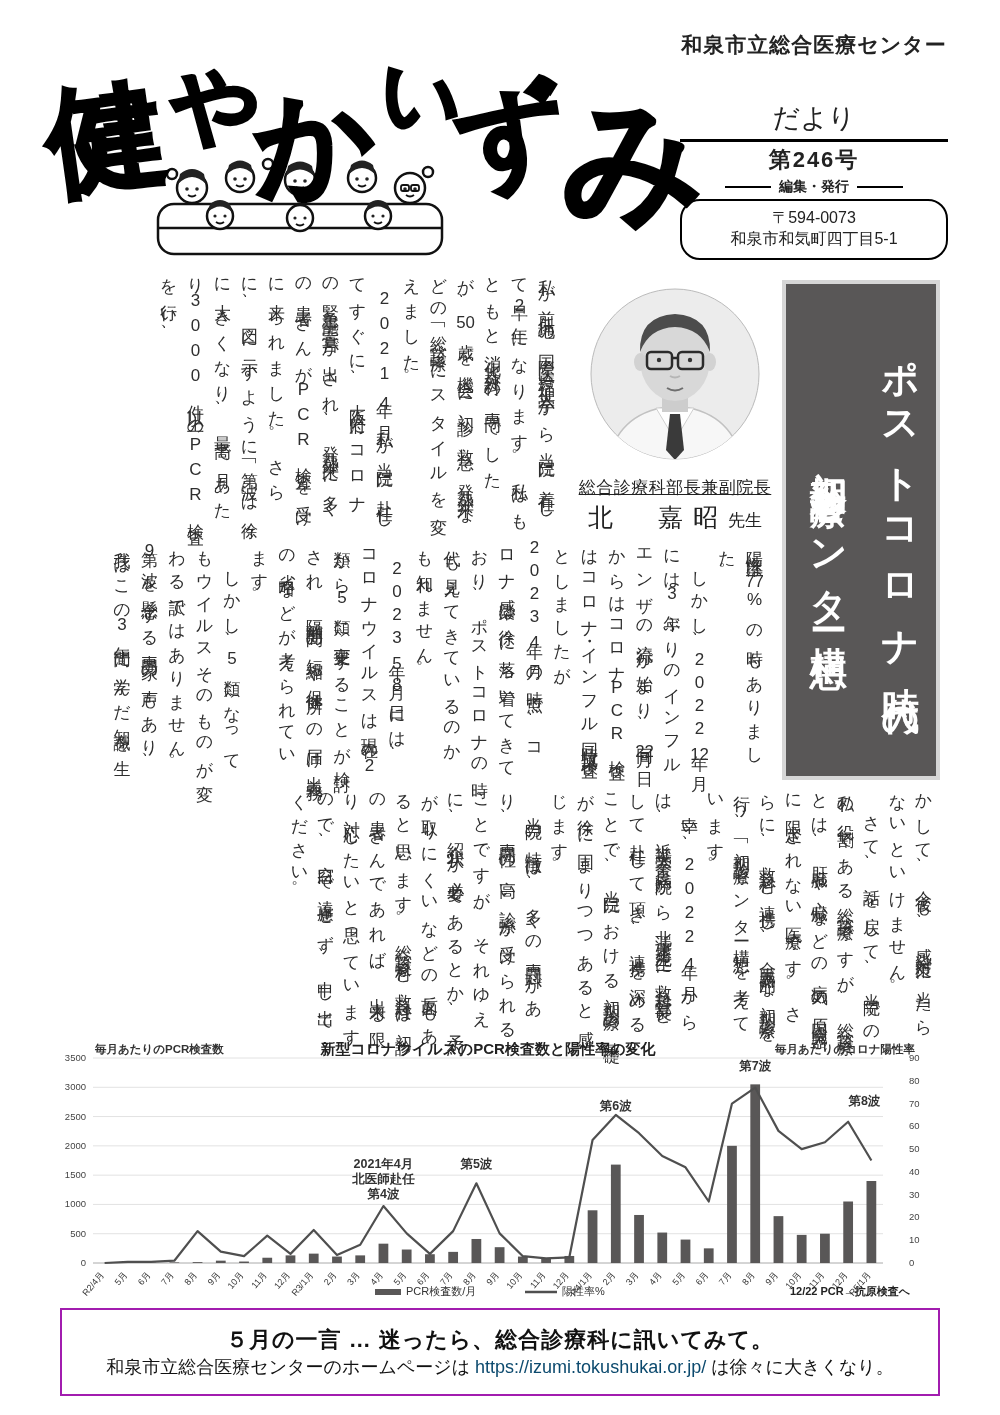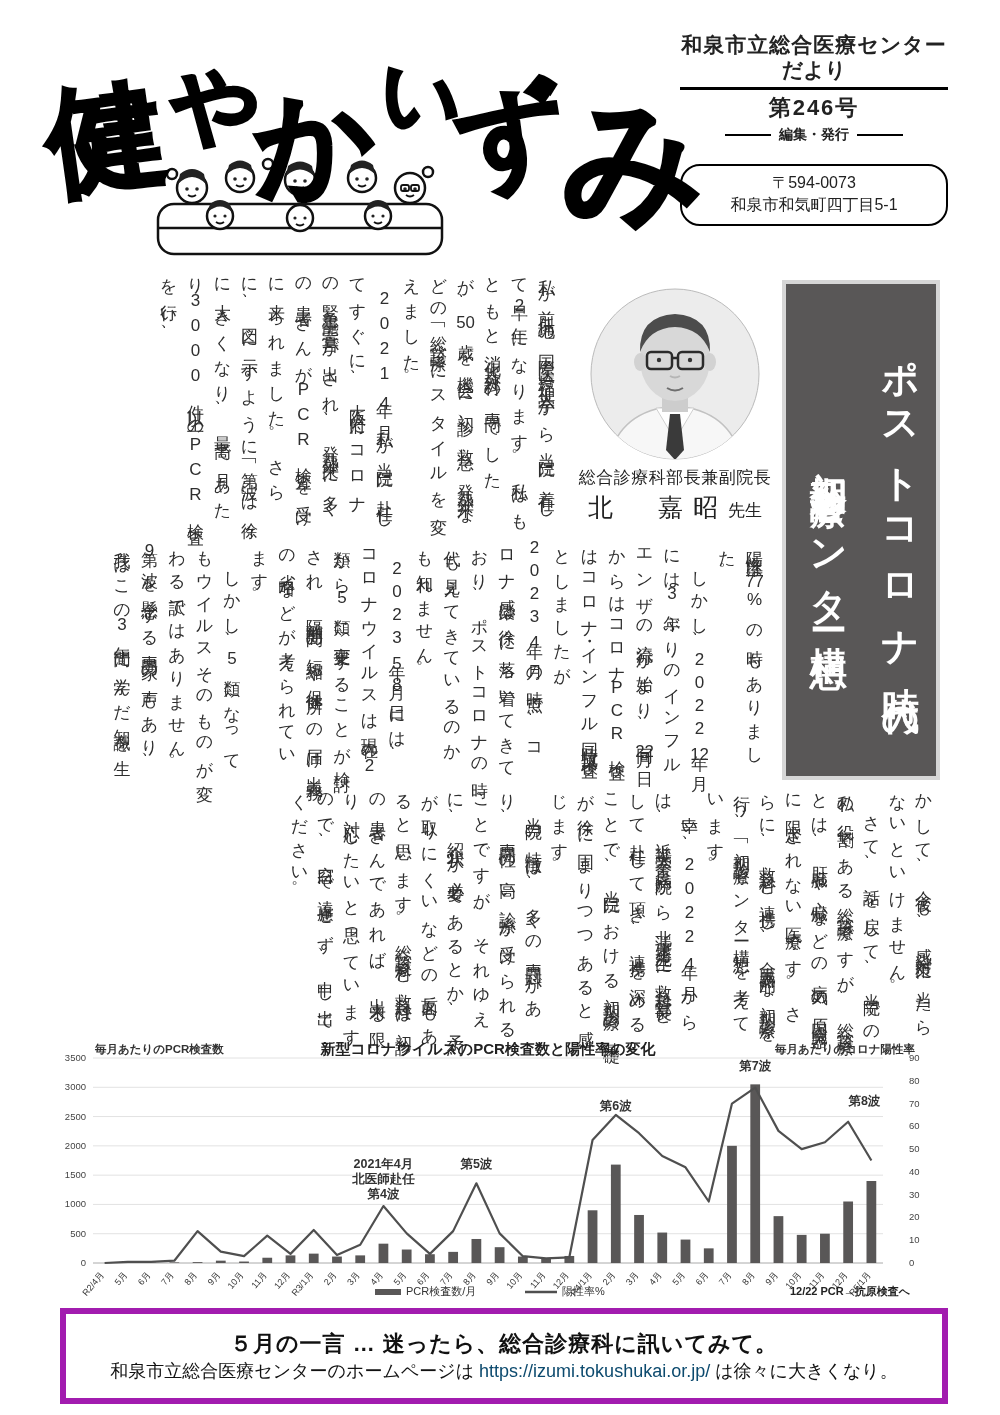--- a/index.html
+++ b/index.html
@@ -12,60 +12,60 @@
   .logo-ch.c0{font-size:118px;transform:rotate(-8deg) translateY(-6px);}
   .logo-ch.c1{font-size:86px;transform:rotate(9deg) translateY(-38px);}
   .logo-ch.c2{font-size:118px;transform:rotate(-5deg) translateY(-2px);}
   .logo-ch.c3{font-size:80px;transform:rotate(7deg) translateY(-46px);}
   .logo-ch.c4{font-size:108px;transform:rotate(-9deg) translateY(-8px);}
   .logo-ch.c5{font-size:138px;transform:rotate(5deg) translateY(18px);}
   #family{position:absolute;left:150px;top:152px;width:300px;height:110px;z-index:2;}
 
   #mast-right{position:absolute;left:680px;top:32px;width:268px;text-align:center;}
   .org-name{font-family:"Liberation Serif",serif;font-weight:bold;font-size:21px;letter-spacing:1px;line-height:1.25;}
-  .org-sub{font-family:"Liberation Serif",serif;font-weight:bold;font-size:21px;line-height:1.2;}
+  .org-sub{font-family:"Liberation Serif",serif;font-weight:normal;font-size:27px;line-height:1.2;margin-top:44px;}
   .org-rule{border:none;border-top:3px solid #000;margin:4px 0 3px 0;}
   .issue-no{font-size:22px;font-weight:bold;letter-spacing:2px;margin:2px 0 3px 0;}
-  .edit-row{display:flex;align-items:center;justify-content:center;gap:8px;font-size:14px;font-weight:bold;margin-bottom:20px;}
+  .edit-row{display:flex;align-items:center;justify-content:center;gap:8px;font-size:14px;font-weight:bold;margin-bottom:3px;}
   .edit-row::before,.edit-row::after{content:"";flex:0 0 46px;border-top:2px solid #000;}
   .pub-box{border:2.5px solid #000;border-radius:20px;padding:6px 6px 8px 6px;line-height:1.35;}
   .pub-date{font-size:19px;letter-spacing:1px;}
   .pub-postal{font-size:16px;}
   .pub-addr{font-size:16px;}
   .pub-phone{font-size:17px;}
 
   
   #banner{position:absolute;left:782px;top:280px;width:150px;height:482px;background:#595757;
           border:4px solid #d6d6d6;writing-mode:vertical-rl;color:#fff;padding:10px 0 0 0;z-index:4;}
   .banner-line{font-weight:bold;line-height:72px;font-size:37px;text-align:center;height:100%;}
   .banner-line.l1{letter-spacing:12px;}
   .banner-line.l2{letter-spacing:6px;}
 
   
   #photo-wrap{position:absolute;left:576px;top:288px;width:198px;text-align:center;z-index:1;}
   #photo-wrap svg{display:block;margin:0 auto;}
-  .author-title{font-family:"Liberation Serif",serif;font-size:17px;letter-spacing:0.5px;margin-top:6px;white-space:nowrap;}
+  .author-title{font-family:"Liberation Serif",serif;font-size:17px;letter-spacing:0.5px;margin-top:16px;white-space:nowrap;text-decoration:underline;}
   .author-name-row{font-family:"Liberation Serif",serif;margin-top:2px;}
   .author-name{font-size:25px;letter-spacing:10px;}
   .author-hon{font-size:17px;}
 
   
   .vtext{position:absolute;writing-mode:vertical-rl;text-orientation:upright;color:#2e2e2e;
          font-family:"Liberation Sans",sans-serif;font-weight:400;}
   .vpara{margin:0;}
   .tcy{text-combine-upright:all;}
   #block1{left:52px;top:266px;width:508px;height:268px;font-size:17px;letter-spacing:6px;line-height:27px;}
   #block2{left:52px;top:538px;width:716px;height:238px;font-size:17px;letter-spacing:4px;line-height:27.5px;}
   #block3{left:52px;top:782px;width:884px;height:260px;font-size:17px;letter-spacing:5px;line-height:26px;}
 
   
   #chart{position:absolute;left:45px;top:1042px;width:910px;height:265px;}
 
   
-  #footer{position:absolute;left:60px;top:1308px;width:876px;height:84px;border:6px solid #a21caf;
+  #footer{position:absolute;left:60px;top:1308px;width:876px;height:84px;border:2px solid #a21caf;
           display:flex;flex-direction:column;justify-content:center;text-align:center;gap:0;}
   .footer-l1{font-size:22px;font-weight:bold;letter-spacing:1px;color:#111;}
   .footer-l2{font-size:18px;color:#111;}
   .footer-url{text-decoration:none;color:#0c4a6e;}
 </style>
 </head>
 <body>
 
 <div id="page">
 

